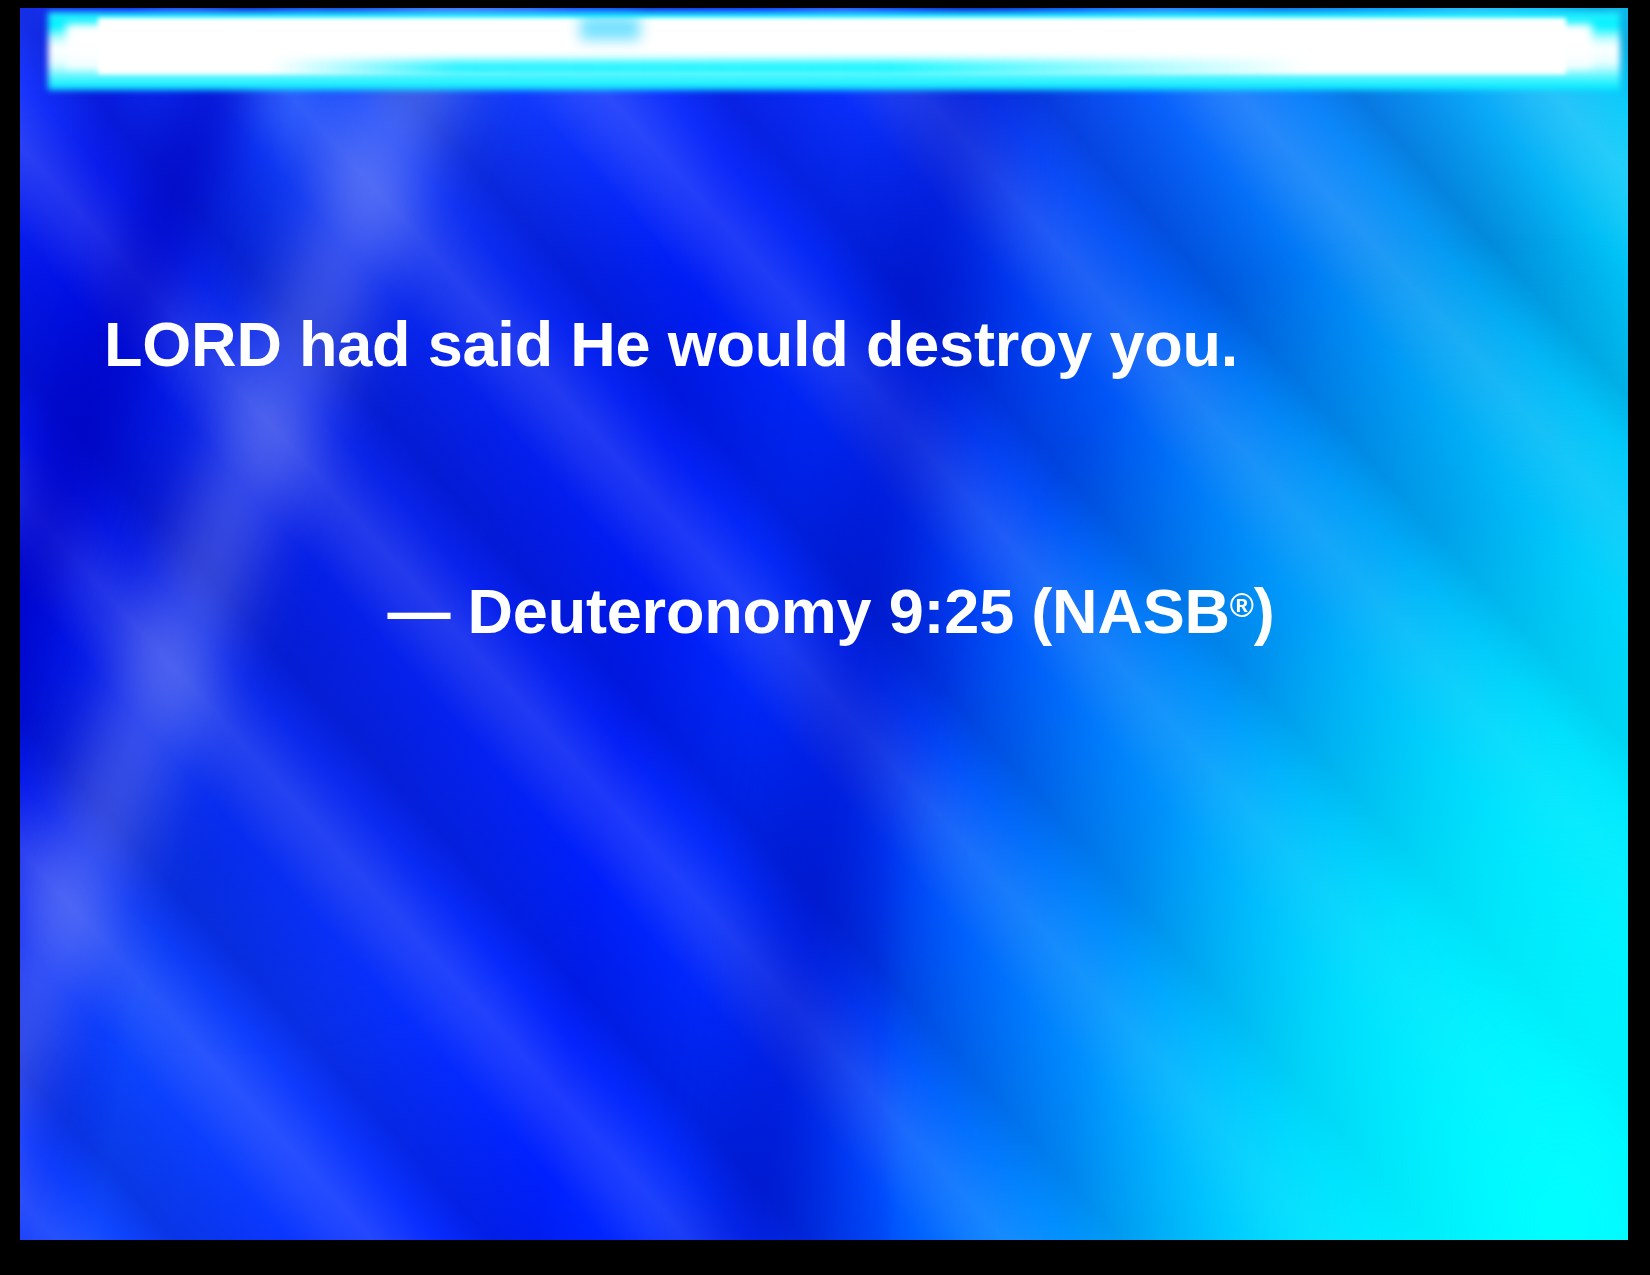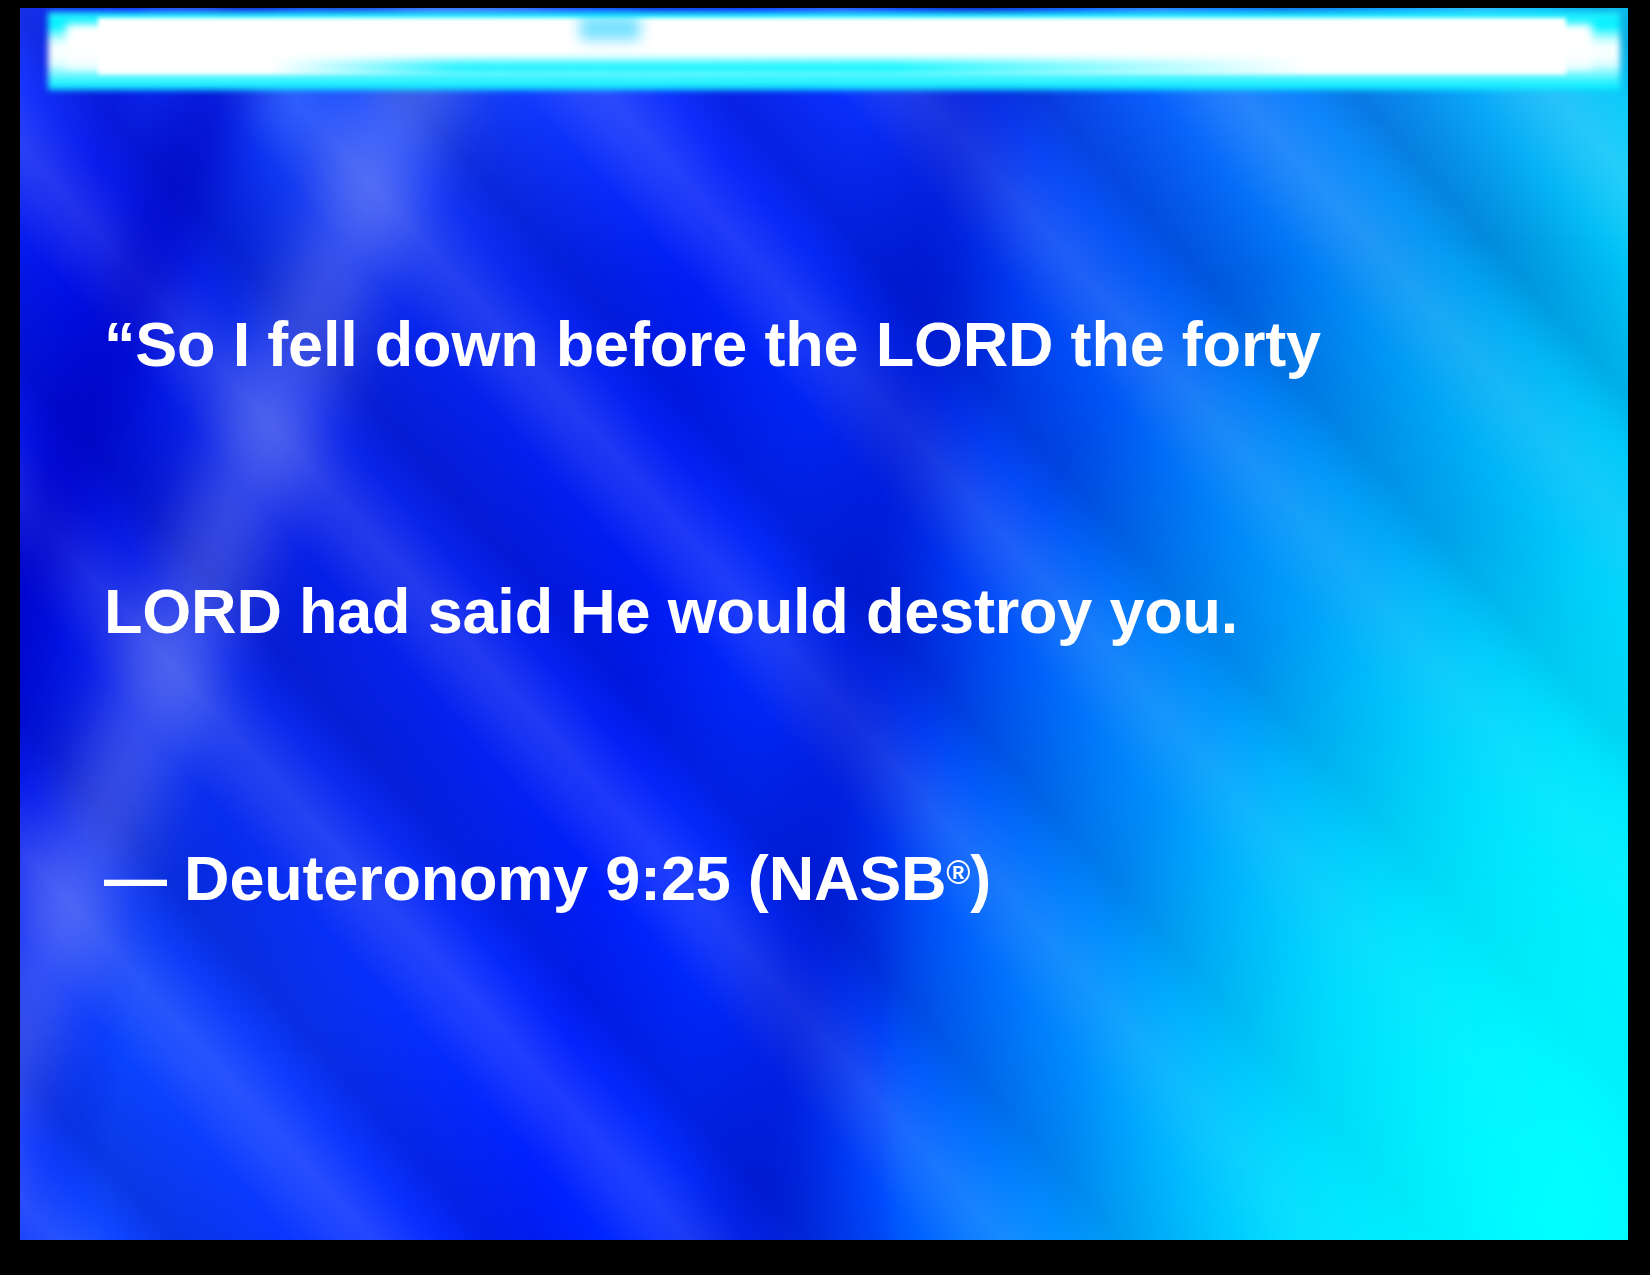--- a/index.html
+++ b/index.html
@@ -218,21 +218,21 @@
     font-weight: bold;
     line-height: 89px;
     letter-spacing: -0.2px;
     white-space: pre-wrap;
   }
   .verse-line {
     display: block;
   }
   .citation-line {
     display: block;
-    text-align: left;
+    text-align: center;
     padding-right: 6px;
   }
   .reg-mark {
     font-size: 0.52em;
     vertical-align: 0.50em;
     line-height: 0;
   }
 </style>
 </head>
 <body>
@@ -253,19 +253,18 @@
 
     <div class="topbar-wrap">
       <div class="topbar-cyan"></div>
       <div class="topbar-white2"></div>
       <div class="topbar-white"></div>
       <div class="topbar-cyan-streak"></div>
       <div class="topbar-notch"></div>
     </div>
 
     <div id="verse">
-      <span class="verse-line">“So I fell down before the LORD the forty</span>
       <span class="verse-line">LORD had said He would destroy you.</span>
       <span class="citation-line"><span>— Deuteronomy 9:25 (NASB</span><span class="reg-mark">®</span><span>)</span></span>
     </div>
 
   </div>
 </div>
 
 </body></html>

